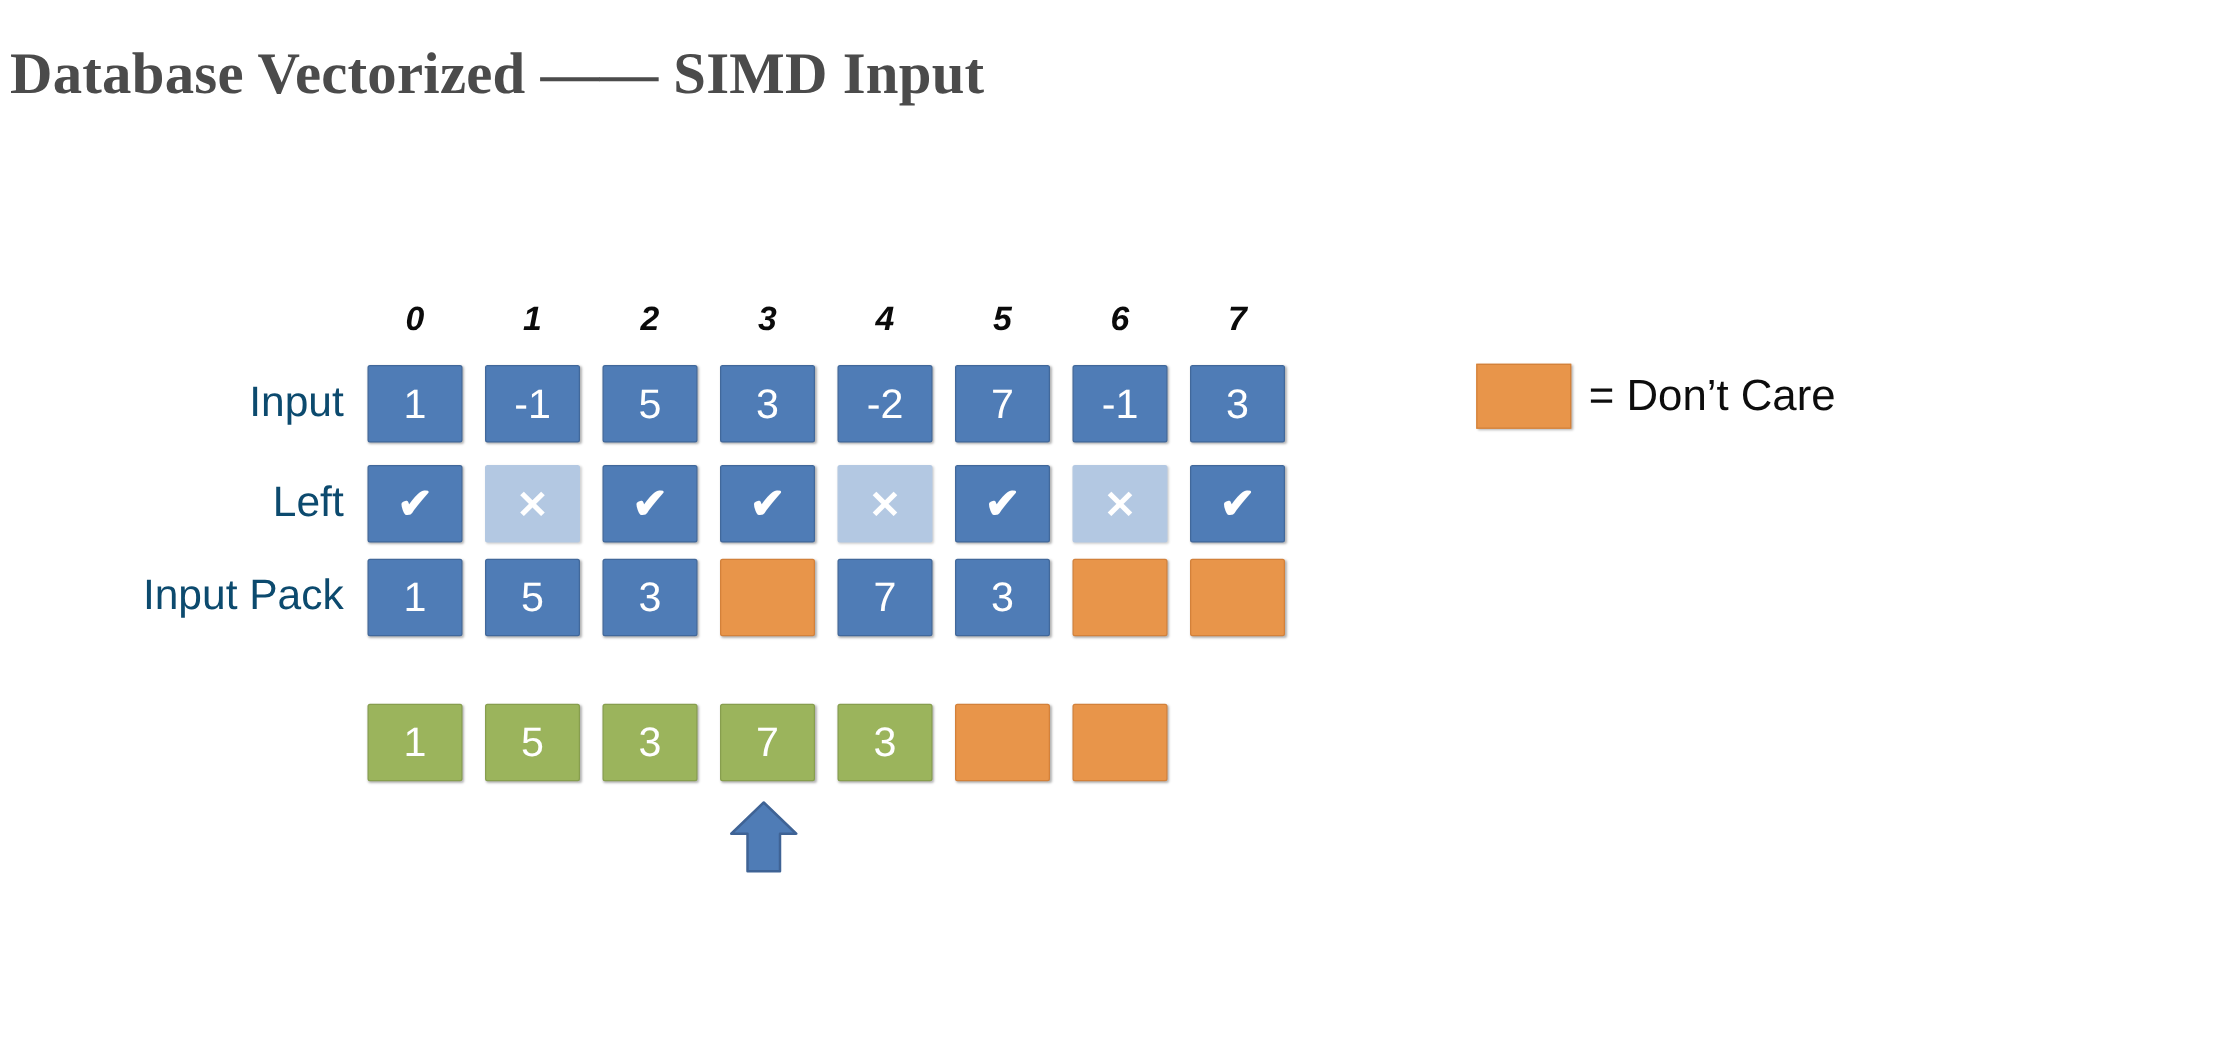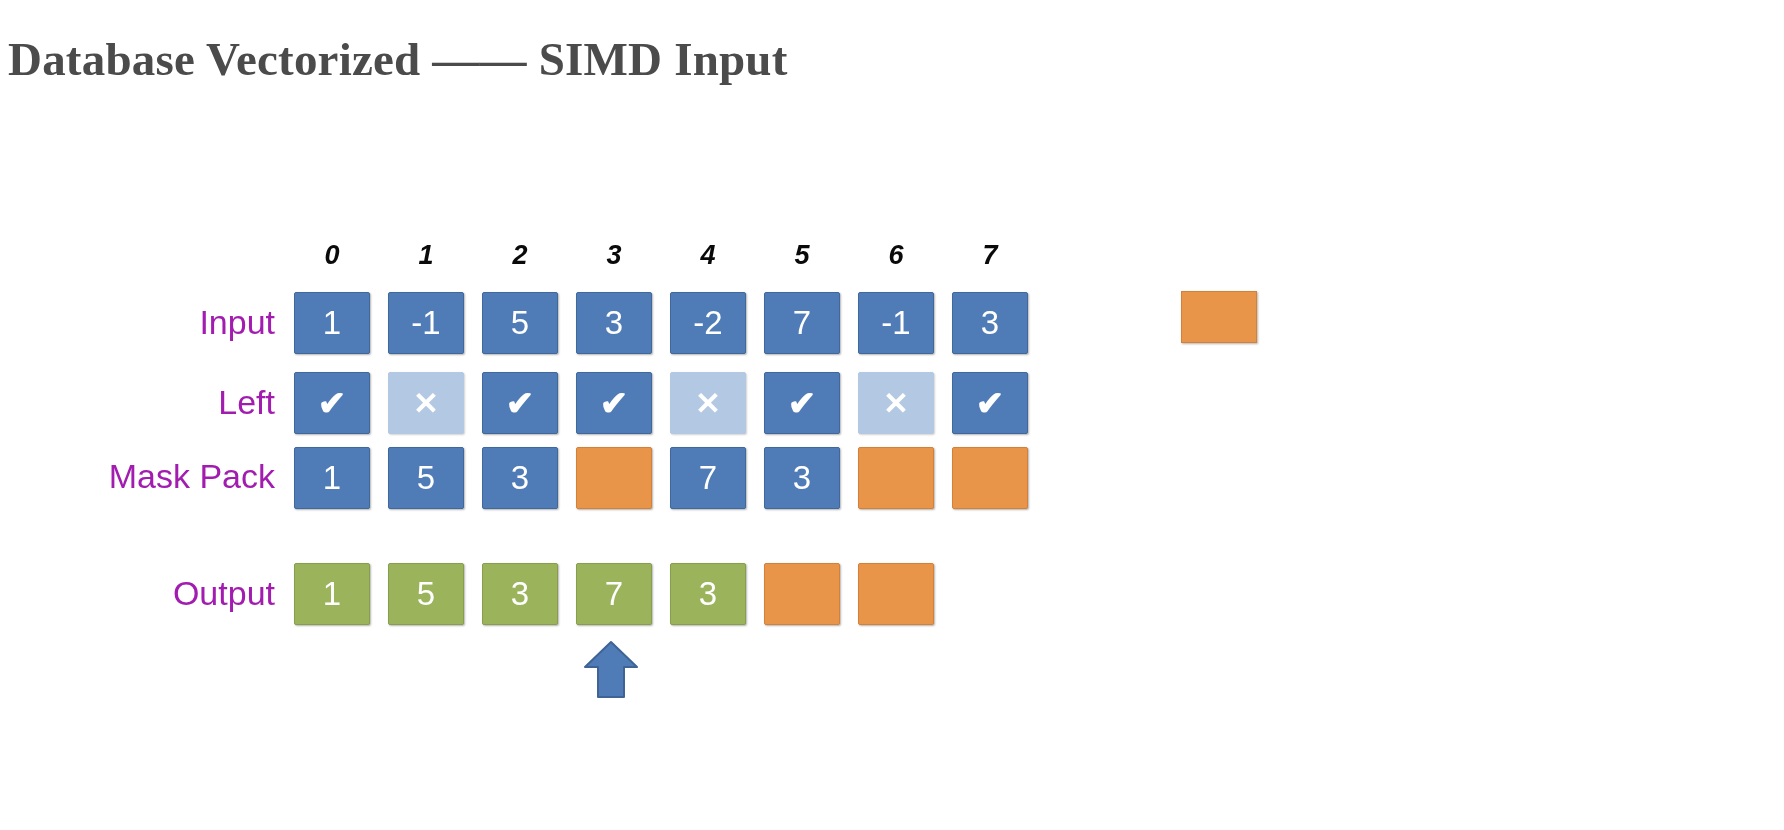--- a/index.html
+++ b/index.html
@@ -56,21 +56,21 @@
     font-size: 27px;
     color: #0a0a0a;
     line-height: 34px;
   }
 
   .row-label {
     position: absolute;
     text-align: right;
     font-family: "Liberation Sans", sans-serif;
     font-size: 34px;
-    color: #a21caf;
+    color: #0c4a6e;
     white-space: nowrap;
     line-height: 1;
   }
 
   .cell {
     position: absolute;
     box-sizing: border-box;
     display: flex;
     align-items: center;
     justify-content: center;
@@ -149,22 +149,21 @@
       <div class="idx" style="left: 188px;">2</div>
       <div class="idx" style="left: 282px;">3</div>
       <div class="idx" style="left: 376px;">4</div>
       <div class="idx" style="left: 470px;">5</div>
       <div class="idx" style="left: 564px;">6</div>
       <div class="idx" style="left: 658px;">7</div>
     </div>
 
   <div class="row-label" style="left:60px; top:305px; width:215px;">Input</div>
   <div class="row-label" style="left:60px; top:385px; width:215px;">Left</div>
-  <div class="row-label" style="left:60px; top:459px; width:215px;">Mask Pack</div>
-  <div class="row-label" style="left:60px; top:576px; width:215px;">Output</div>
+  <div class="row-label" style="left:60px; top:459px; width:215px;">Input Pack</div>
 
   <div id="cells-layer">
       <div class="cell c-blue" style="left: 294px; top: 292px; width: 76px; height: 62px;">
         <span>1</span>
       </div>
       <div class="cell c-blue" style="left: 388px; top: 292px; width: 76px; height: 62px;">
         <span>-1</span>
       </div>
       <div class="cell c-blue" style="left: 482px; top: 292px; width: 76px; height: 62px;">
         <span>5</span>
@@ -248,13 +247,14 @@
   <div class="arrow-up" style="left:583px; top:640px;">
     <svg viewBox="0 0 56 60" width="56" height="60" aria-hidden="true">
       <polygon points="28,2 54,27 41,27 41,57 15,57 15,27 2,27" fill="#4f7cb6" stroke="#3f6395" stroke-width="2" stroke-linejoin="round"></polygon>
     </svg>
   </div>
 
 </div>
 
 <div class="legend">
   <div class="legend-swatch"></div>
+  <div class="legend-text">= Don’t Care</div>
 </div>
 
 </body></html>

